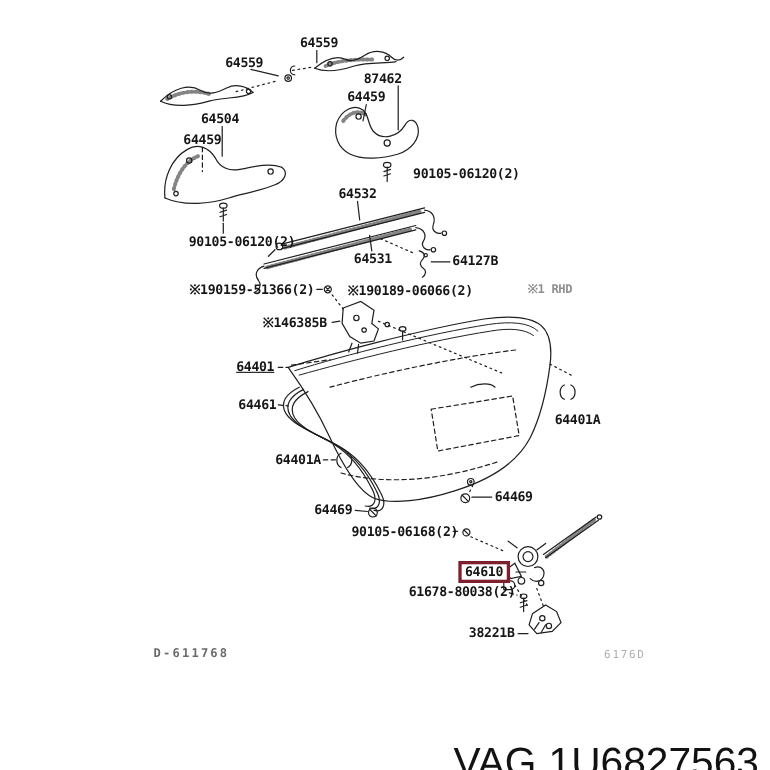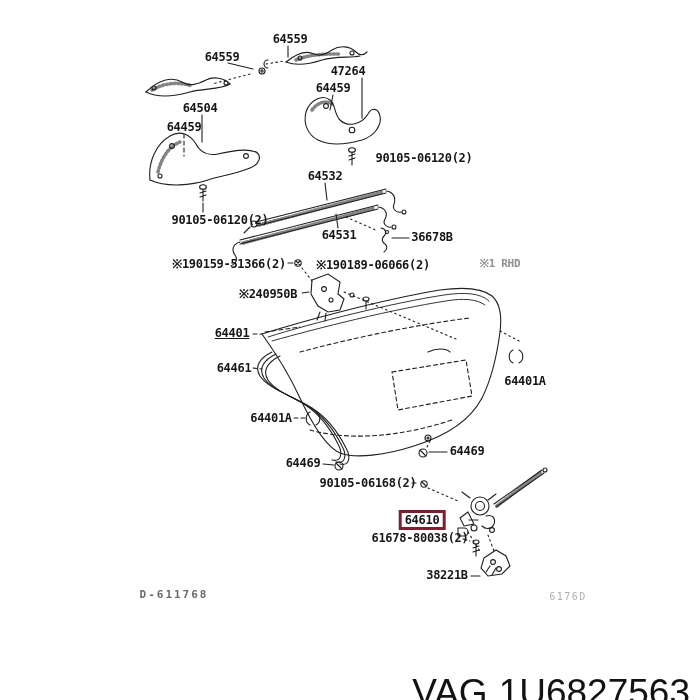--- a/index.html
+++ b/index.html
@@ -214,41 +214,41 @@
       <circle cx="493" cy="562" r="2.4"></circle>
         <circle cx="499" cy="569" r="2.4"></circle>
       <path d="M486,572 L490,566 M492,575 L496,568"></path>
       <path d="M471,576 L480,576"></path>
     </g>
   </svg>
 
   <div id="label-layer">
       <div class="plabel" style="left: 222px; top: 57px;">64559</div>
       <div class="plabel" style="left: 290px; top: 39px;">64559</div>
-      <div class="plabel" style="left: 348px; top: 71px;">47264</div>
+      <div class="plabel" style="left: 348px; top: 71px;">87462</div>
       <div class="plabel" style="left: 333px; top: 88px;">64459</div>
       <div class="plabel" style="left: 200px; top: 108px;">64504</div>
       <div class="plabel" style="left: 184px; top: 127px;">64459</div>
       <div class="plabel" style="left: 220px; top: 220px;">90105-06120(2)</div>
       <div class="plabel" style="left: 424px; top: 158px;">90105-06120(2)</div>
       <div class="plabel" style="left: 325px; top: 176px;">64532</div>
       <div class="plabel" style="left: 339px; top: 235px;">64531</div>
-      <div class="plabel" style="left: 432px; top: 237px;">36678B</div>
+      <div class="plabel" style="left: 432px; top: 237px;">64127B</div>
       <div class="plabel" style="left: 229px; top: 263px;">※190159-51366(2)</div>
       <div class="plabel" style="left: 373px; top: 264px;">※190189-06066(2)</div>
-      <div class="plabel" style="left: 268px; top: 293px;">※240950B</div>
+      <div class="plabel" style="left: 268px; top: 293px;">※146385B</div>
       <div class="plabel gray" style="left: 500px; top: 262px;">※1 RHD</div>
       <div class="plabel" style="left: 232px; top: 333px; text-decoration: underline;">64401</div>
       <div class="plabel" style="left: 234px; top: 368px;">64461</div>
       <div class="plabel" style="left: 271px; top: 418px;">64401A</div>
       <div class="plabel" style="left: 525px; top: 381px;">64401A</div>
       <div class="plabel" style="left: 303px; top: 463px;">64469</div>
       <div class="plabel" style="left: 467px; top: 451px;">64469</div>
       <div class="plabel" style="left: 368px; top: 483px;">90105-06168(2)</div>
-      <div class="plabel highlight" style="left: 422px; top: 520px;">64610</div>
+      <div class="plabel highlight" style="left: 440px; top: 520px;">64610</div>
       <div class="plabel" style="left: 420px; top: 538px;">61678-80038(2)</div>
       <div class="plabel" style="left: 447px; top: 575px;">38221B</div>
       <div class="plabel code" style="left: 174px; top: 594px;">D-611768</div>
       <div class="plabel code-light" style="left: 540px; top: 596px;">6176D</div>
     </div>
 
   <div id="footer-mark">
     <span>VAG</span>
     <span>1U6827563</span>
   </div>

